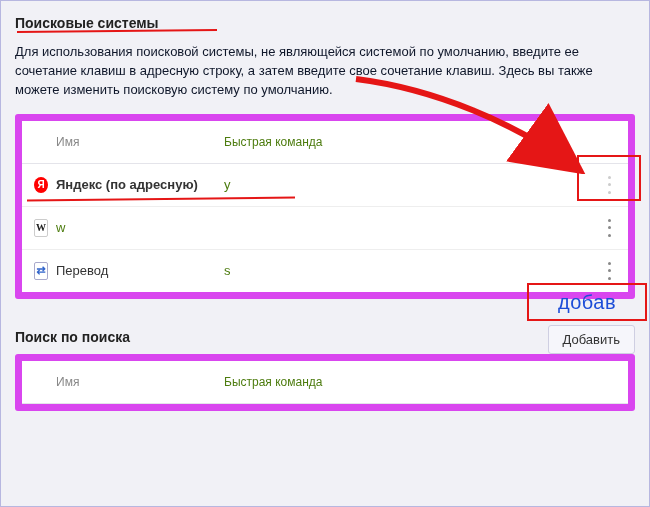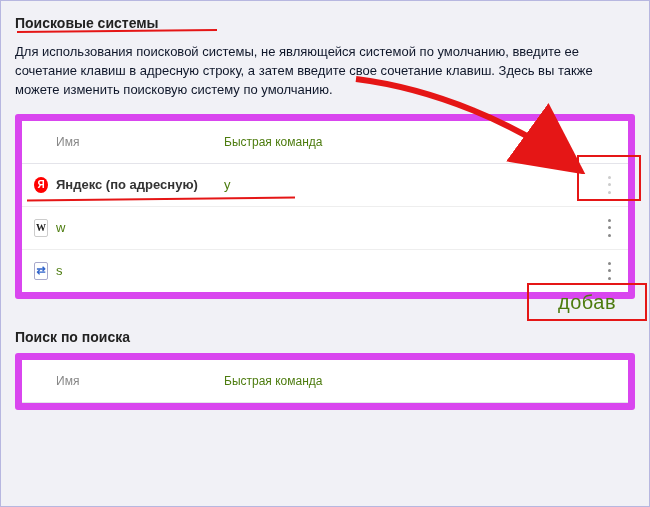--- a/index.html
+++ b/index.html
@@ -78,21 +78,21 @@
     padding:6px 14px;font-size:13px;color:#333;cursor:pointer;
   }
   
   .anno{position:absolute;pointer-events:none}
   .underline{height:0;border-top:2px solid #e51616}
   .u1{left:16px;top:29px;width:200px;transform:rotate(-0.6deg)}
   .u2{left:26px;top:197px;width:268px;transform:rotate(-0.6deg)}
   .box1{left:576px;top:154px;width:60px;height:42px;border:2px solid #e51616}
   .box2{left:526px;top:282px;width:108px;height:34px;border:2px solid #e51616;
         display:flex;align-items:center;justify-content:center;padding:0 4px;
-        font-size:20px;color:#4d7c0f;font-weight:500;letter-spacing:0.5px}
+        font-size:20px;color:#1d4ed8;font-weight:500;letter-spacing:0.5px}
   .arrow{left:345px;top:68px;width:260px;height:105px}
 </style>
 </head>
 <body>
 
 
 
 
 <h2>Поисковые системы</h2>
 <p class="desc">Для использования поисковой системы, не являющейся системой по умолчанию, введите ее сочетание клавиш в адресную строку, а затем введите свое сочетание клавиш. Здесь вы также можете изменить поисковую систему по умолчанию.</p>
@@ -135,35 +135,37 @@
           <span></span>
           <span></span>
         </div>
     </div>
   </div>
 
   <div class="tr">
     <div class="col-icon">
         <span class="ico ico-trans">⇄</span>
       </div>
+    <div class="col-name">Перевод</div>
     <div class="col-cmd">s</div>
     <div class="col-act">
       <div class="dots">
           <span></span>
           <span></span>
           <span></span>
         </div>
     </div>
   </div>
 </div>
 
 
 <div class="section2">
   <div class="row-sub">
     <h2>Поиск по поиска</h2>
+    <button class="btn">Добавить</button>
   </div>
 
   <div class="table">
     <div class="thead">
       <div class="tr">
         <div class="col-icon"></div>
         <div class="col-name th">Имя</div>
         <div class="col-cmd th">Быстрая команда</div>
         <div class="col-act"></div>
       </div>

